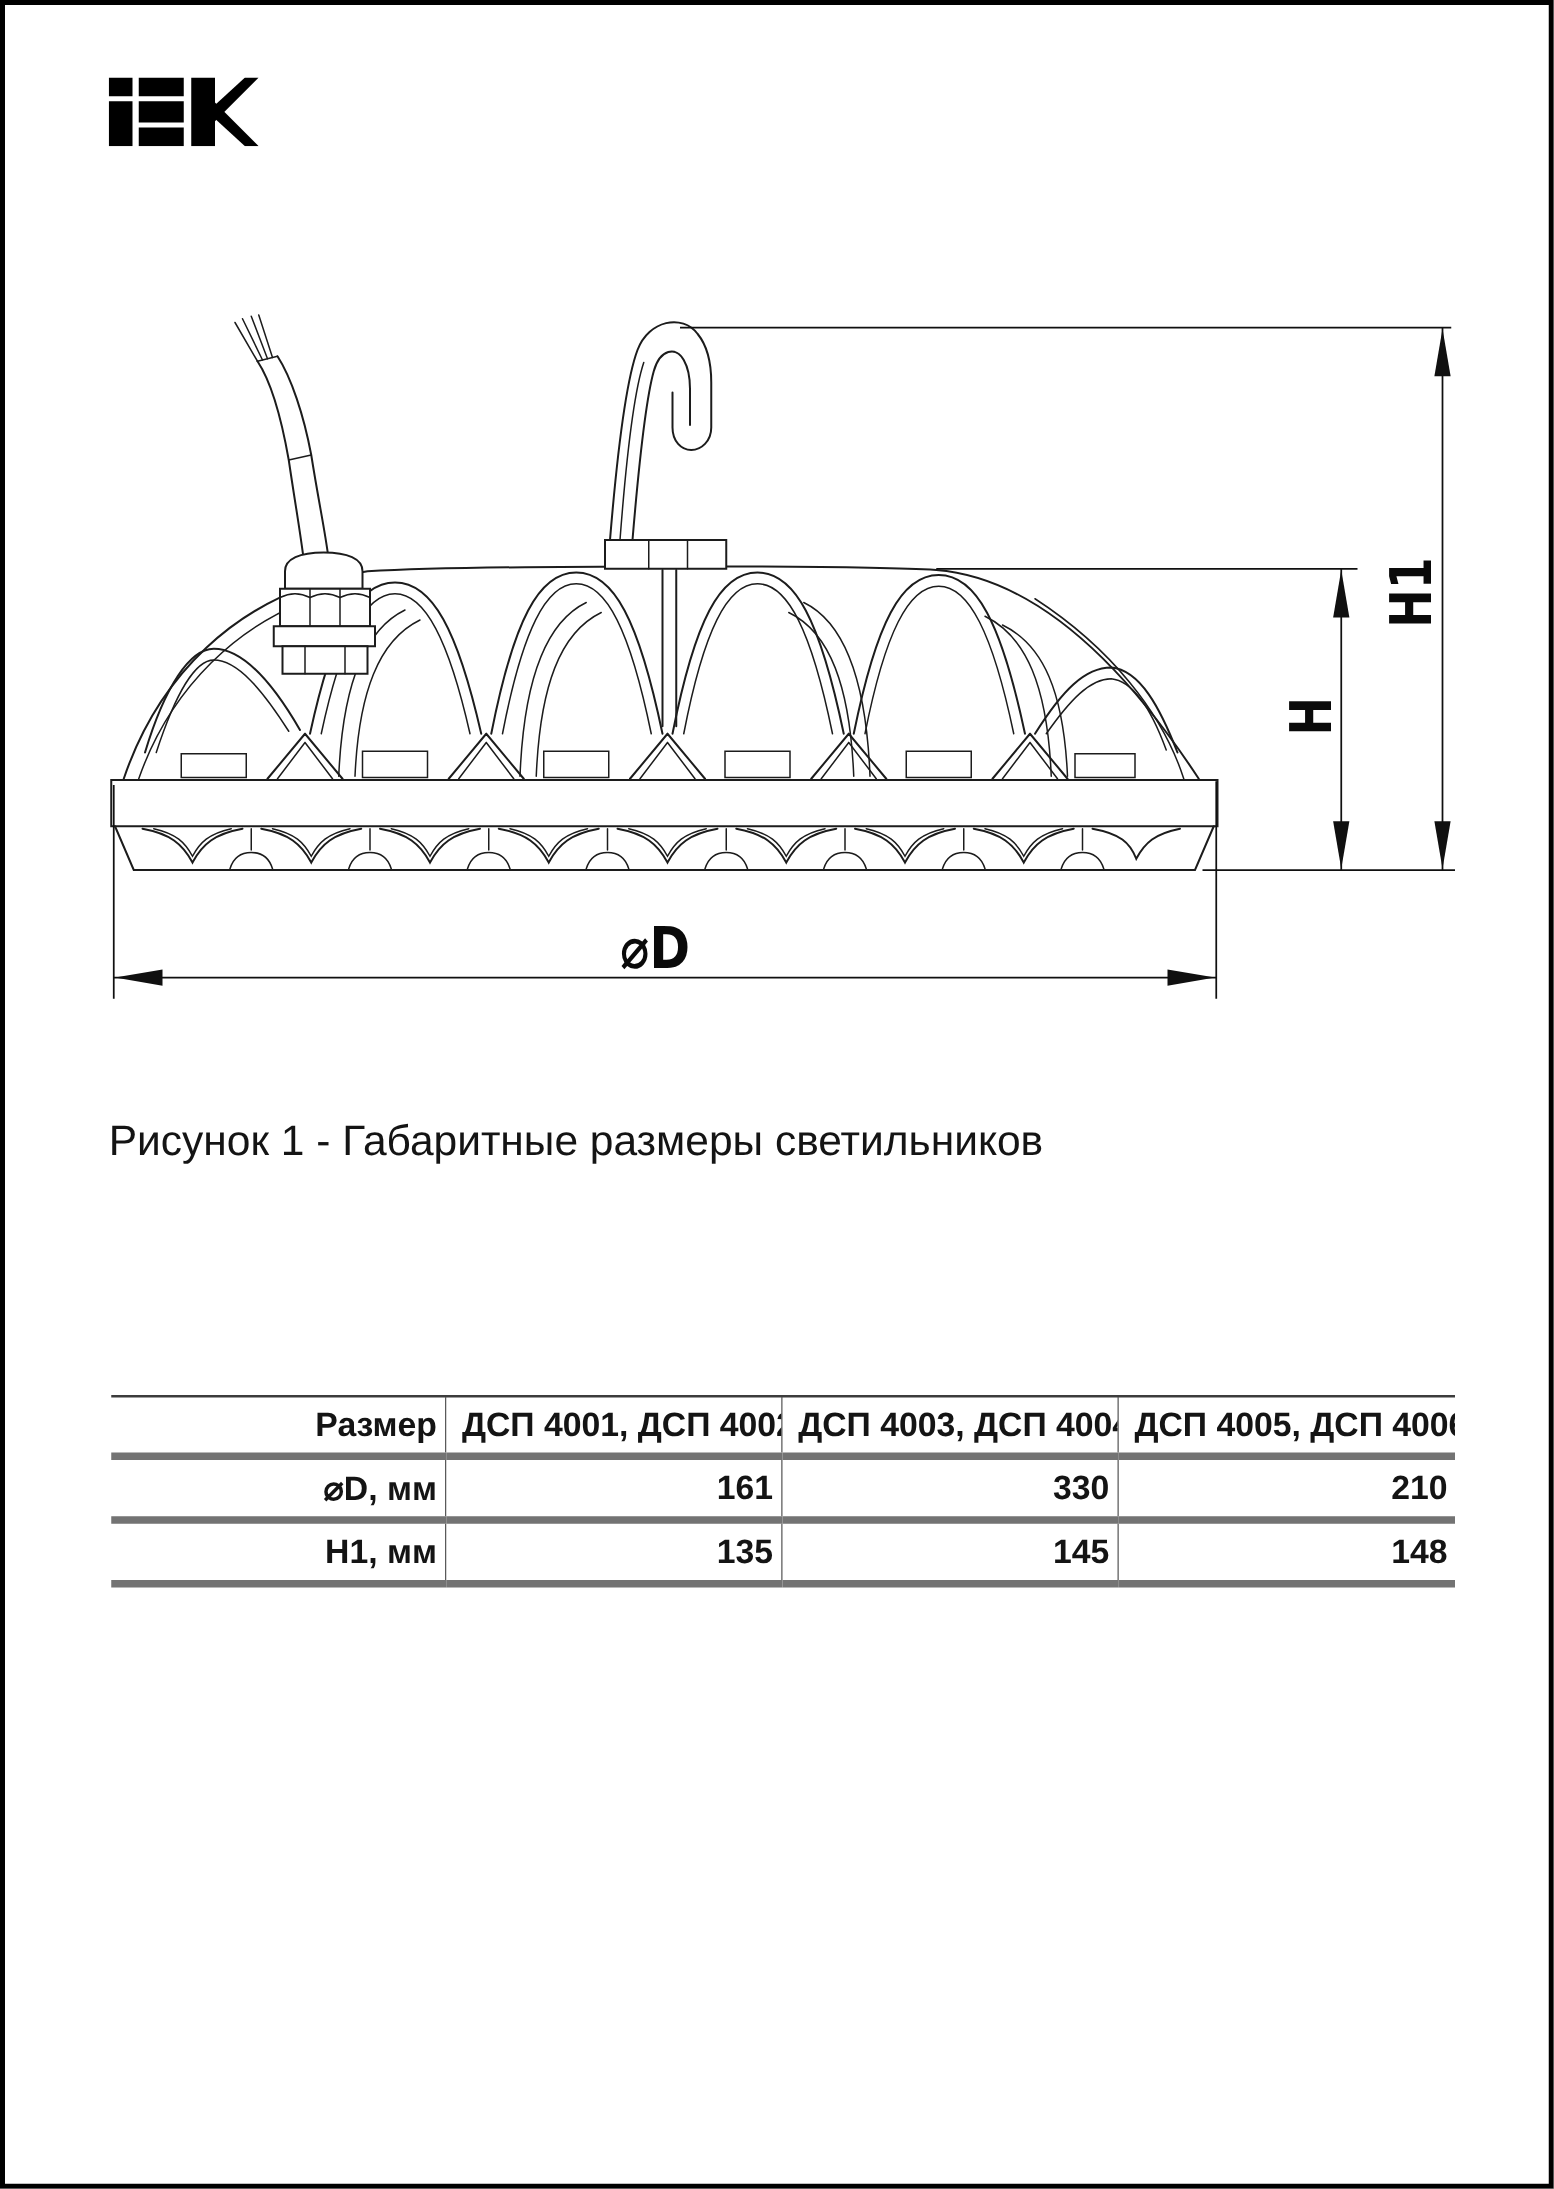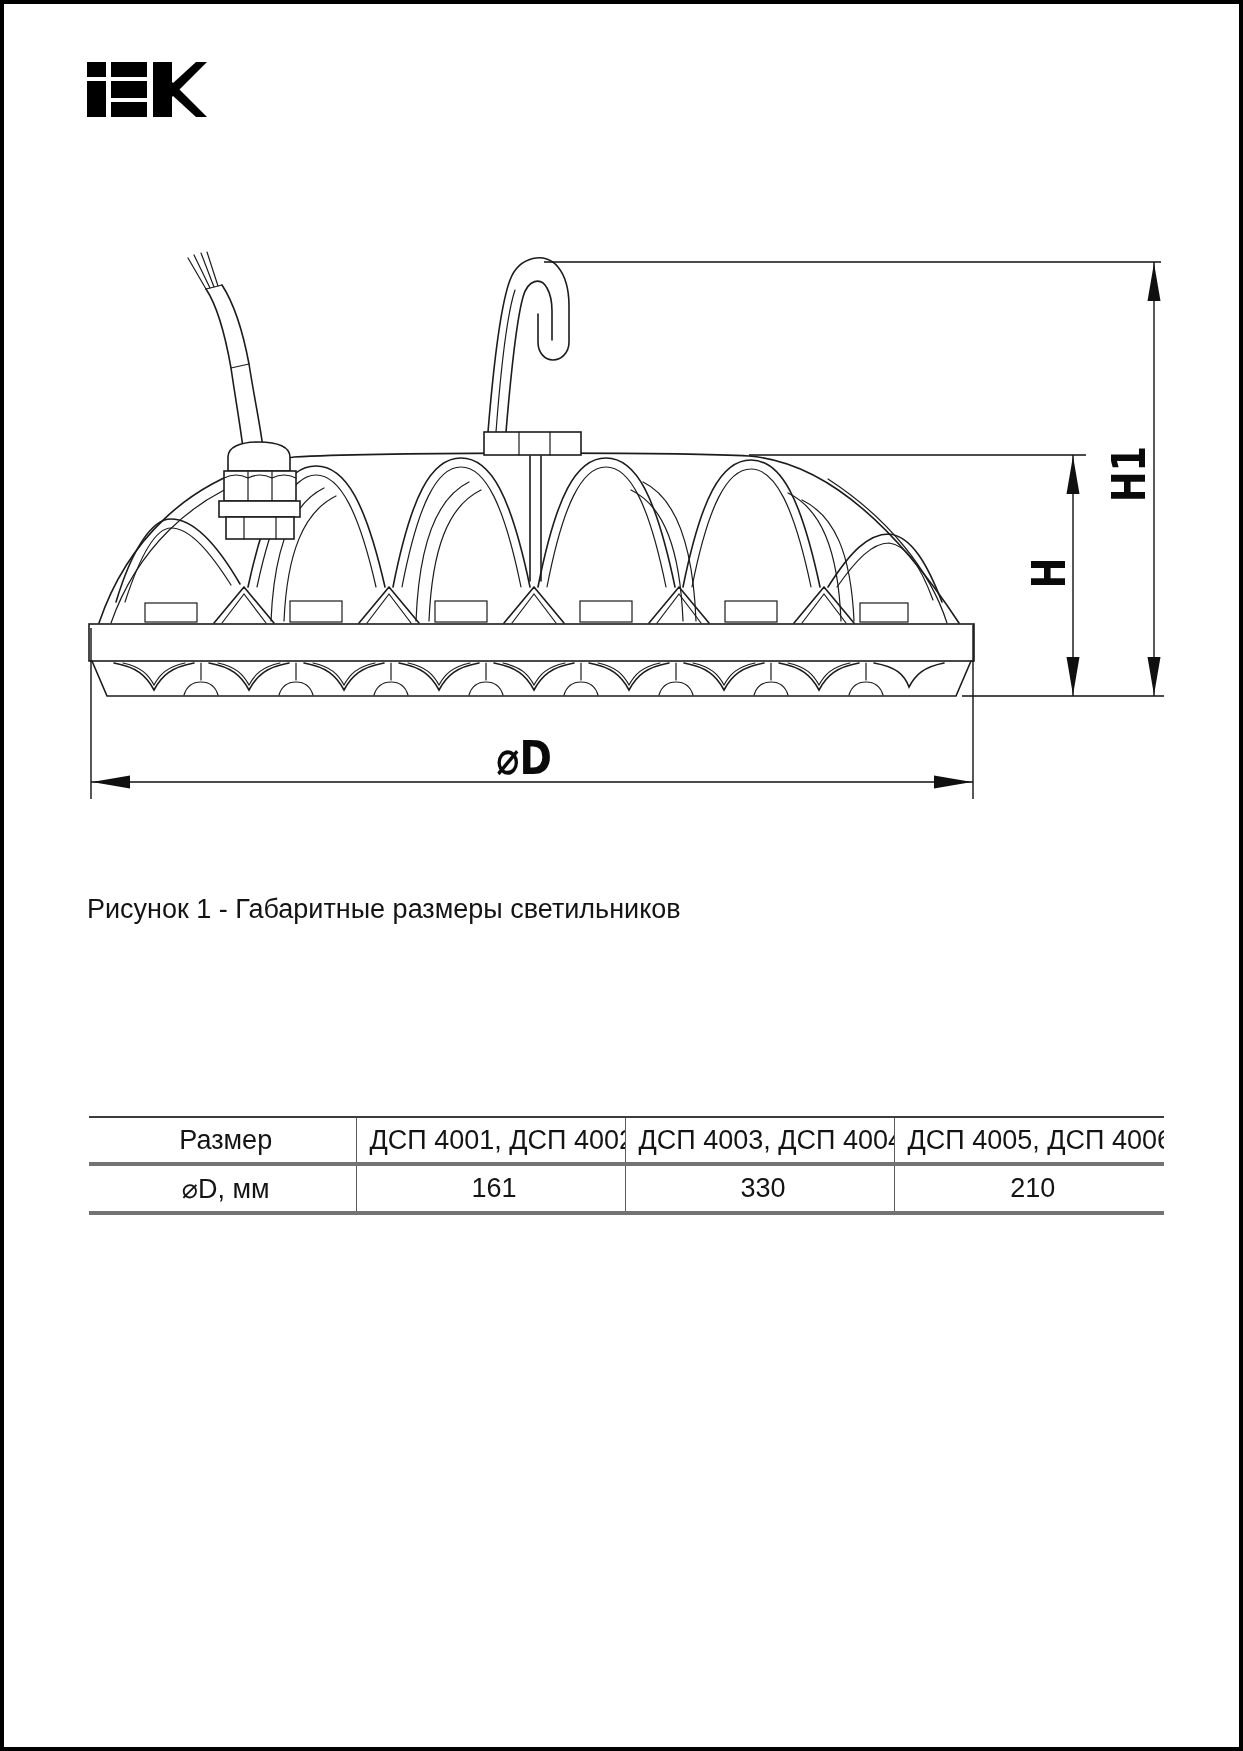--- a/index.html
+++ b/index.html
@@ -11,34 +11,34 @@
     box-sizing:border-box;
     overflow:hidden;
     font-family:"Liberation Sans", sans-serif;
     color:#111;
   }
   .abs{position:absolute;}
   #logo-svg{left:83px;top:58px;}
   #figure-svg{left:0;top:0;}
   #figure-caption{
     left:83px;top:889px;
-    font-size:27px;line-height:1.2;color:#141414;
+    font-size:34px;line-height:1.2;color:#141414;
     white-space:nowrap;
   }
   #dim-table{
     left:85px;top:1112px;width:1075px;
     border-collapse:collapse;
     table-layout:fixed;
     border-top:2px solid #3c3c3c;
     font-size:27px;color:#141414;
   }
   #dim-table th,#dim-table td{
-    font-weight:normal;text-align:center;
+    font-weight:bold;text-align:right;
     padding:0 6px 0 13px;
-    border-bottom:4px solid #737373;
+    border-bottom:6px solid #737373;
     overflow:hidden;white-space:nowrap;
   }
   #dim-table thead th{height:44px;}
   #dim-table tbody th,#dim-table tbody td{height:45px;margin-top:12px;}
   #dim-table th+th,#dim-table td+td,#dim-table th+td{
     border-left:1px solid #5a5a5a;
   }
   .lineart{stroke:#1c1c1c;fill:none;stroke-width:1.6;stroke-linecap:round;}
   .lineart-thin{stroke:#1c1c1c;fill:none;stroke-width:1.2;stroke-linecap:round;}
   .white-part{stroke:#1c1c1c;fill:#ffffff;stroke-width:1.6;}
@@ -218,16 +218,22 @@
         <th>ДСП 4005, ДСП 4006</th>
       </tr>
     </thead>
     <tbody>
       <tr>
         <th>⌀D, мм</th>
         <td>161</td>
         <td>330</td>
         <td>210</td>
       </tr>
+      <tr>
+        <th>H1, мм</th>
+        <td>135</td>
+        <td>145</td>
+        <td>148</td>
+      </tr>
     </tbody>
   </table>
 
 </div>
 
 </body></html>

